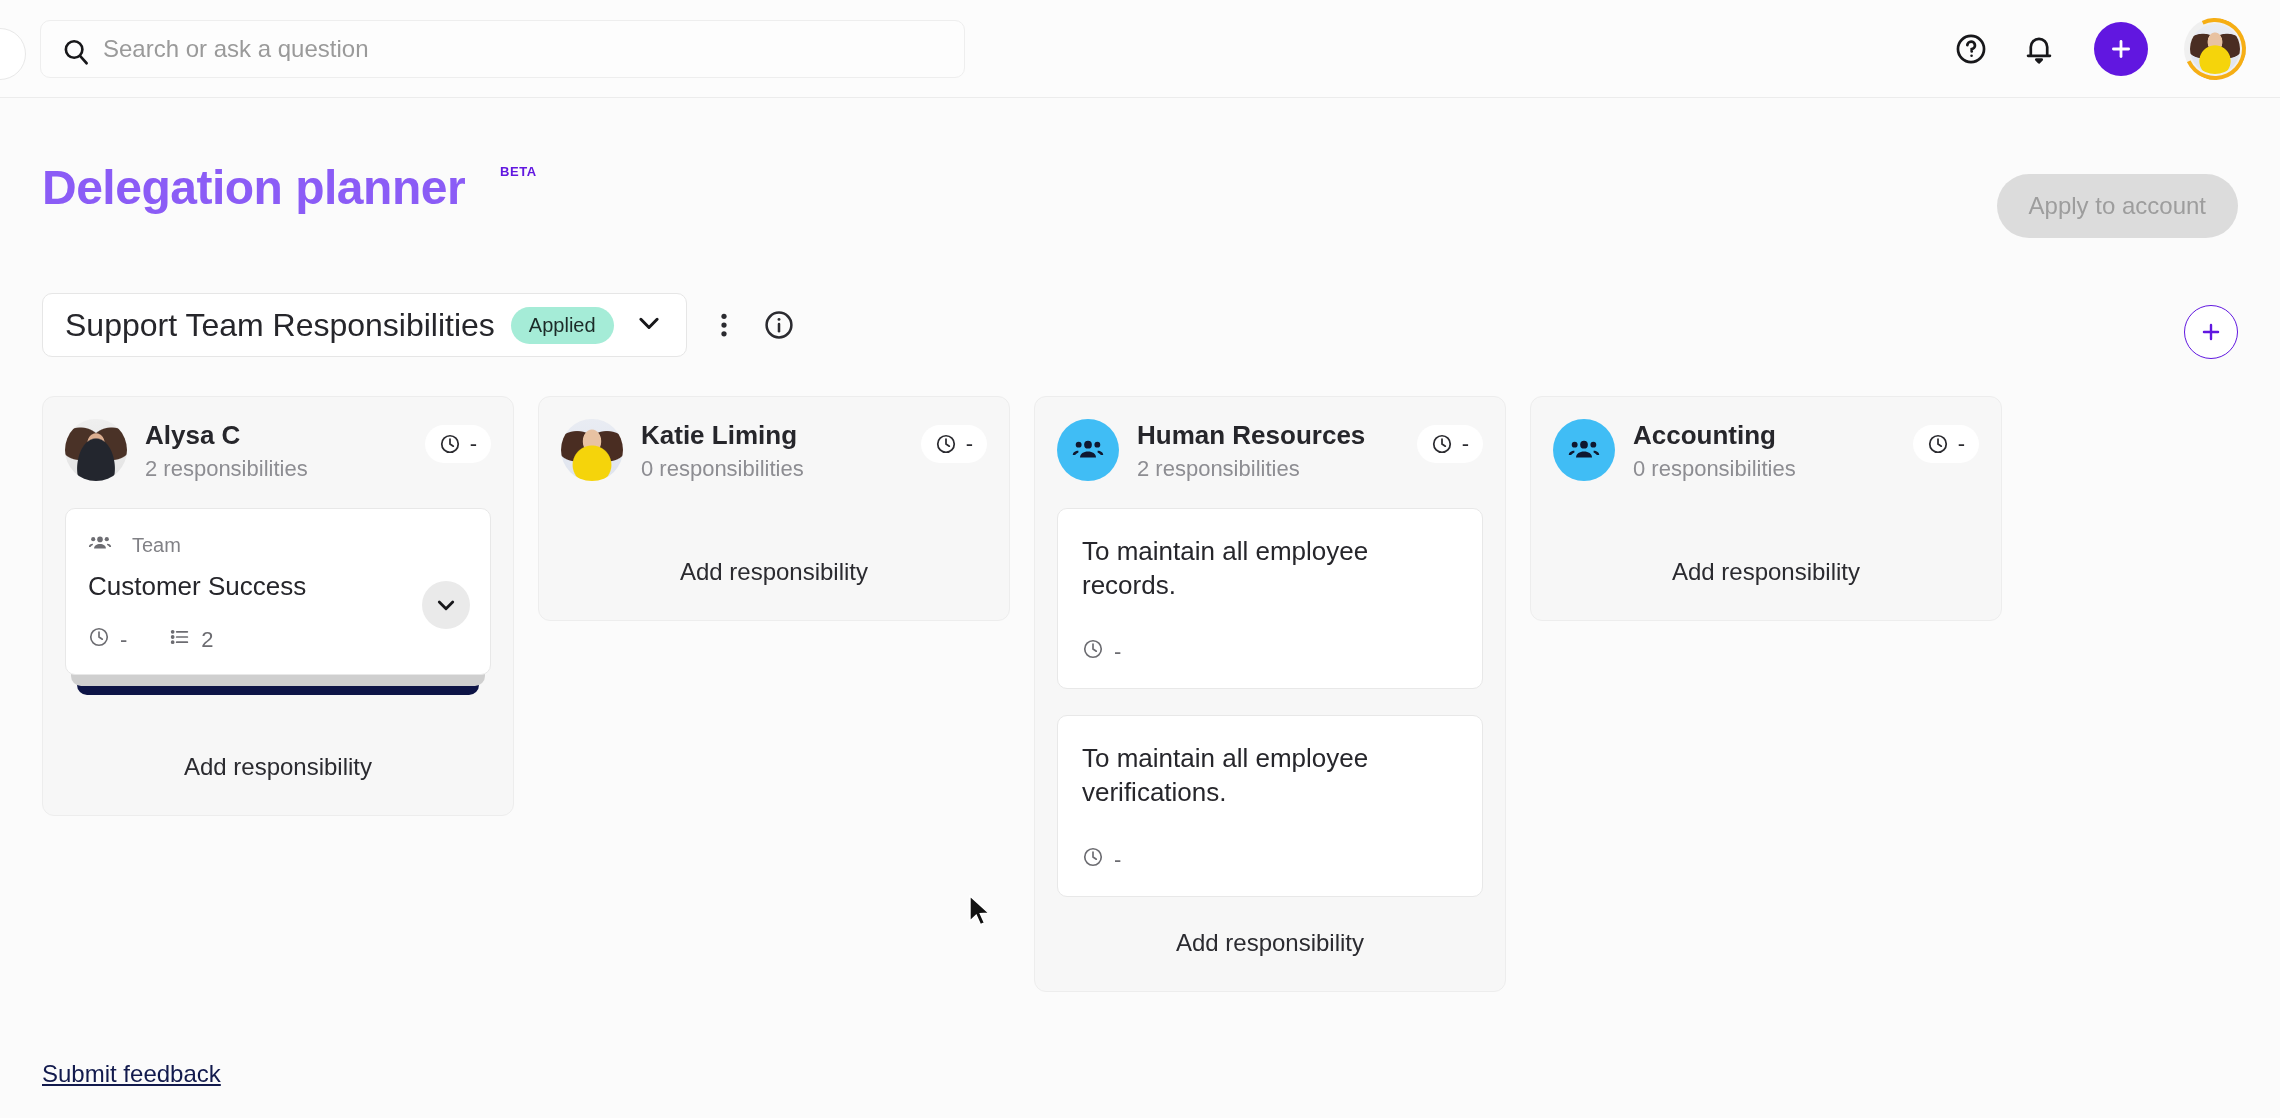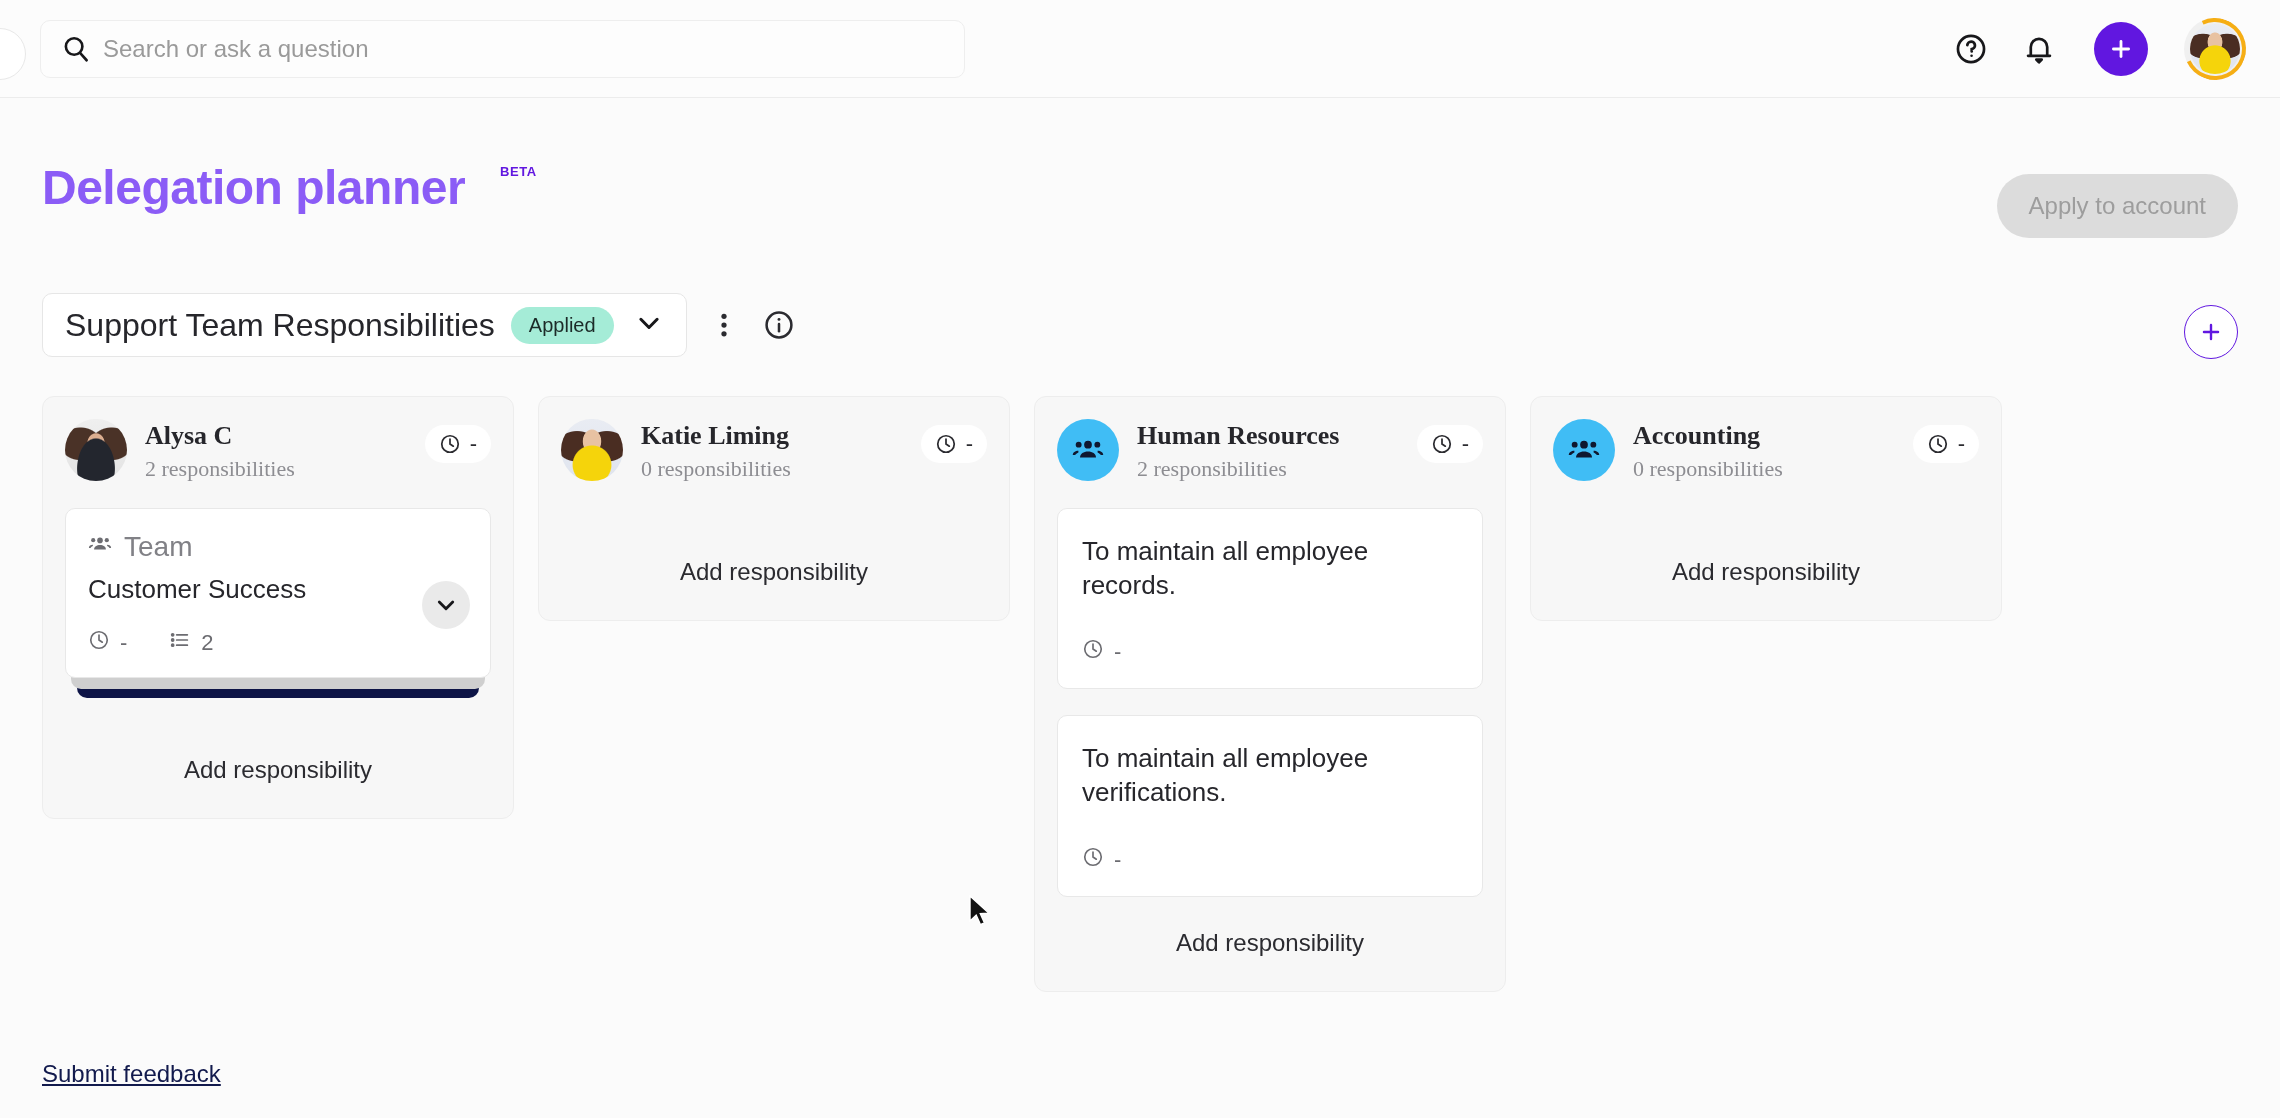--- a/index.html
+++ b/index.html
@@ -22,21 +22,21 @@
     position: absolute; left: -26px; top: 28px;
     width: 52px; height: 52px; border-radius: 50%;
     background: #ffffff; border: 1px solid #e8e8e8;
   }
   .search-wrap {
     position: absolute; left: 40px; top: 20px;
     width: 925px; height: 58px;
     background: #fdfdfd;
     border: 1px solid #eeeeee;
     border-radius: 10px;
-    display: flex; align-items: center; padding: 16px 20px;
+    display: flex; padding: 16px 20px;
   }
   .search-icon { width: 30px; height: 30px; flex: 0 0 30px; margin-right: 12px; }
   .search-input {
     border: none; outline: none; background: transparent;
     font-family: "Liberation Sans", sans-serif;
     font-size: 24px; color: #9a9a9a; width: 100%;
   }
   .search-input::placeholder { color: #9a9a9a; }
 
   .topbar-right {
@@ -134,21 +134,21 @@
   }
   .column {
     width: 472px; background: #f7f7f7; border: 1px solid #ededed;
     border-radius: 12px; padding: 22px 22px 0 22px;
   }
   .col-head { display: flex; align-items: flex-start; gap: 18px; position: relative; }
   .col-avatar { width: 62px; height: 62px; border-radius: 50%; overflow: hidden; flex: 0 0 62px; }
   .col-avatar.team {
     background: #40bdf5; display: flex; align-items: center; justify-content: center;
   }
-  .col-meta { padding-top: 2px; font-family: Liberation Serif, serif; }
+  .col-meta { padding-top: 2px; }
   .col-title { font-size: 26px; font-weight: bold; color: #26262b; line-height: 1.15; }
   .col-sub { font-size: 22px; color: #8d8d92; margin-top: 5px; }
   .clock-pill {
     position: absolute; right: 0; top: 6px;
     background: #ffffff; border-radius: 20px; height: 38px;
     padding: 0 14px; display: flex; align-items: center; gap: 9px;
   }
   .clock-pill .dash { font-size: 22px; color: #2b2b30; line-height: 1; }
 
   
@@ -158,21 +158,21 @@
     background: #0d1446; border-radius: 0 0 10px 10px;
   }
   .resp-stack .layer-grey {
     position: absolute; left: 6px; right: 6px; bottom: -11px; height: 12px;
     background: #cfcfcf; border-radius: 0 0 10px 10px;
   }
   .resp-card {
     position: relative; background: #ffffff; border: 1px solid #e8e8e8;
     border-radius: 10px; padding: 22px 22px 20px 22px; z-index: 2;
   }
-  .resp-kind { display: flex; align-items: center; gap: 12px; font-size: 28px; color: #818186; }
+  .resp-kind { display: flex; align-items: center; gap: 20px; font-size: 20px; color: #818186; }
   .resp-title {
     font-size: 26px; color: #26262b; margin-top: 10px; padding-right: 60px; line-height: 1.25;
   }
   .resp-expand {
     position: absolute; right: 20px; top: 72px;
     width: 48px; height: 48px; border-radius: 50%; background: #eaeaea;
     display: flex; align-items: center; justify-content: center; cursor: pointer;
   }
   .resp-footer { display: flex; align-items: center; gap: 42px; margin-top: 24px; }
   .resp-stat { display: flex; align-items: center; gap: 10px; font-size: 22px; color: #6c6c71; }

